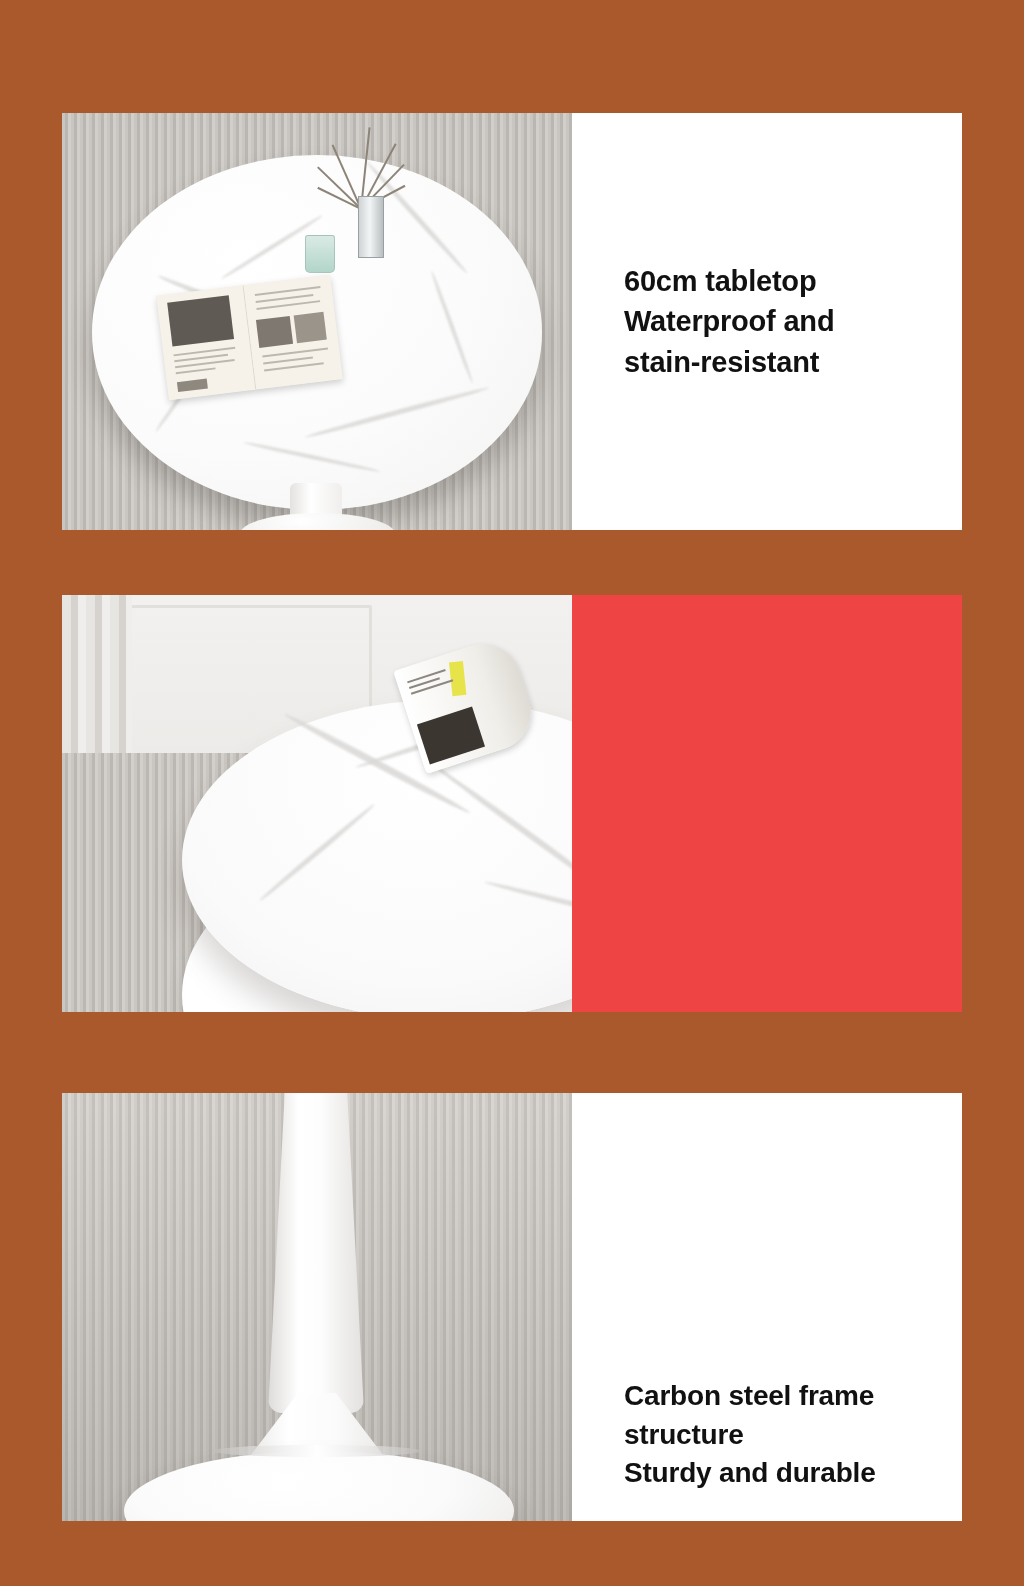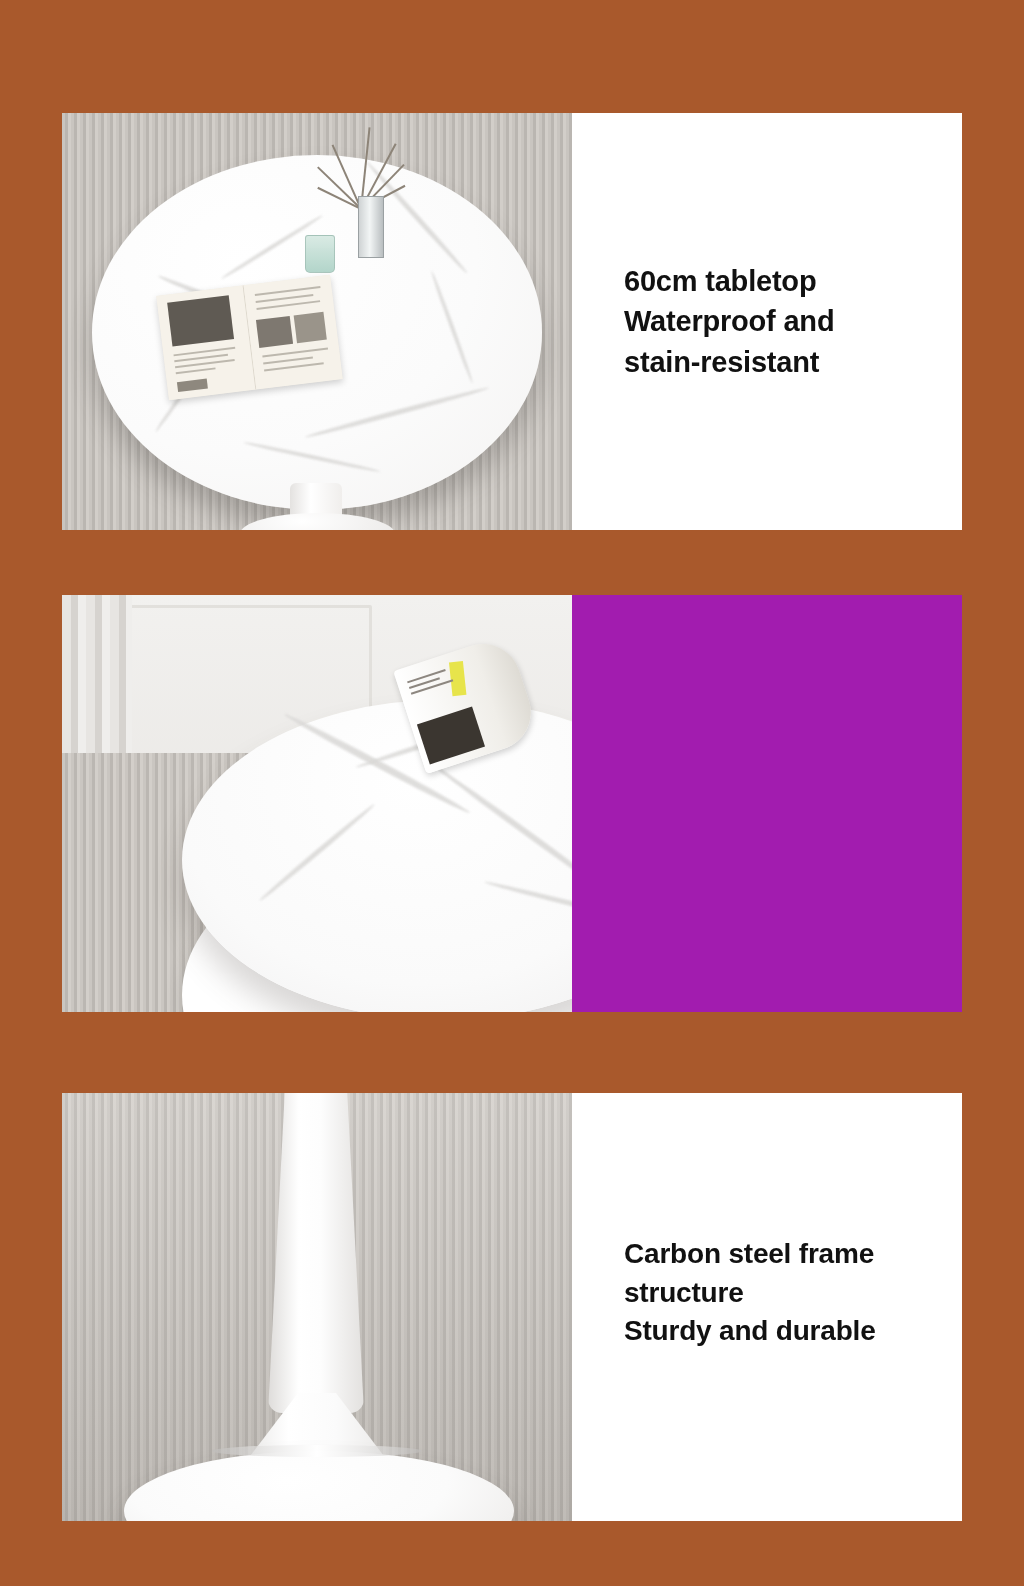--- a/index.html
+++ b/index.html
@@ -14,21 +14,21 @@
     width: 1024px;
     height: 1586px;
     background: #a9592c;
     overflow: hidden;
   }
 
   .panel {
     position: absolute;
     left: 62px;
     width: 900px;
-    background: #a21caf;
+    background: #ef4444;
     display: flex;
     overflow: hidden;
   }
   .panel-1 { top: 113px; height: 417px; }
   .panel-2 { top: 595px; height: 417px; }
   .panel-3 { top: 1093px; height: 428px; }
 
   .photo {
     position: relative;
     width: 510px;
@@ -38,21 +38,21 @@
     background: #cfcbc6;
   }
   .caption {
     flex: 1 1 auto;
     background: #ffffff;
     display: flex;
     align-items: center;
     padding-left: 52px;
     padding-right: 20px;
   }
-  .caption-3 { padding-bottom: 28px; }
+  .caption-3 { align-items: flex-end; padding-bottom: 28px; }
   .caption-2 { align-items: center; padding-left: 18px; }
   .caption-text {
     font-size: 29px;
     font-weight: bold;
     line-height: 1.38;
     color: #111111;
     letter-spacing: -0.2px;
     white-space: pre-line;
   }
   .caption-2 .caption-text { font-size: 28px; }

